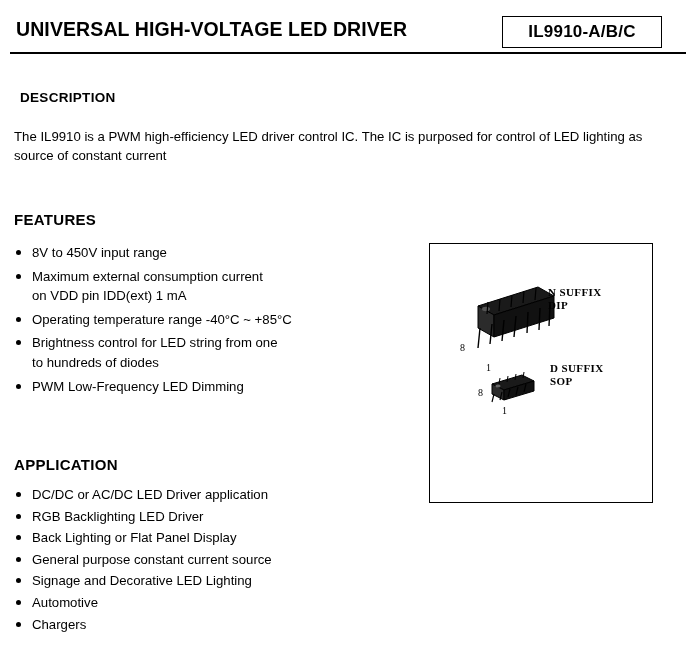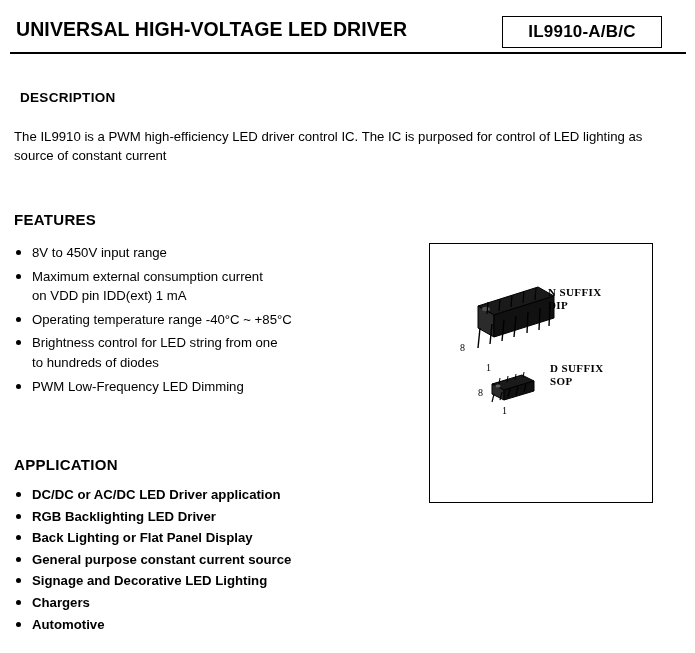--- a/index.html
+++ b/index.html
@@ -114,21 +114,21 @@
   #features-list {
     left: 14px;
     top: 243px;
     width: 400px;
   }
   #application-list {
     left: 14px;
     top: 485px;
     width: 420px;
   }
-  #application-list li { margin-bottom: 2px; font-weight: bold; }
+  #application-list li { margin-bottom: 2px; }
 
   
   .package-box {
     position: absolute;
     left: 429px;
     top: 243px;
     width: 222px;
     height: 258px;
     border: 1px solid #000;
     background: #fff;
@@ -238,25 +238,25 @@
     <li>
       <span class="dot"></span>
       <span> General purpose constant current source</span>
     </li>
     <li>
       <span class="dot"></span>
       <span> Signage and Decorative LED Lighting</span>
     </li>
     <li>
       <span class="dot"></span>
+      <span>Automotive</span>
+    </li>
+    <li>
+      <span class="dot"></span>
       <span>Chargers</span>
-    </li>
-    <li>
-      <span class="dot"></span>
-      <span>Automotive</span>
     </li>
   </ul>
 
   <div class="package-box">
     <svg class="pkg-art" viewBox="0 0 222 258">
 
       <g>
 
         <polygon points="48,62 108,43 124,52 64,71" fill="#1a1a1a" stroke="#000" stroke-width="1"></polygon>
 

